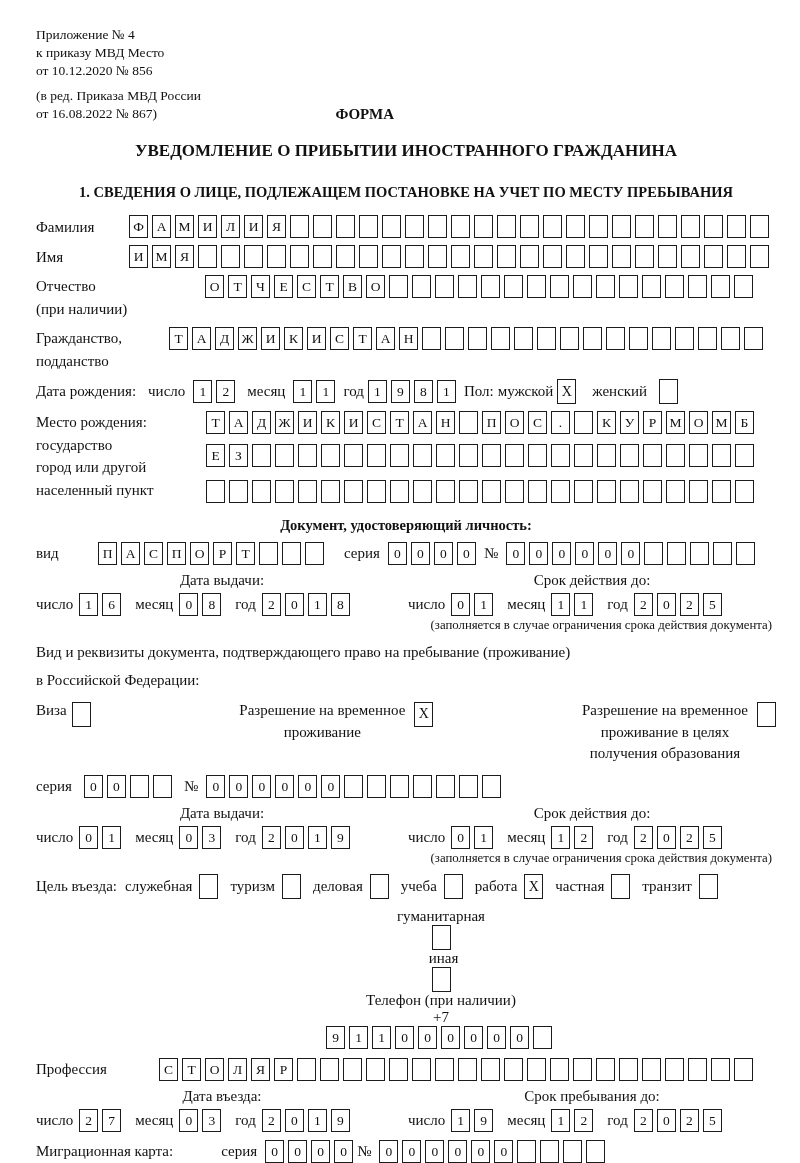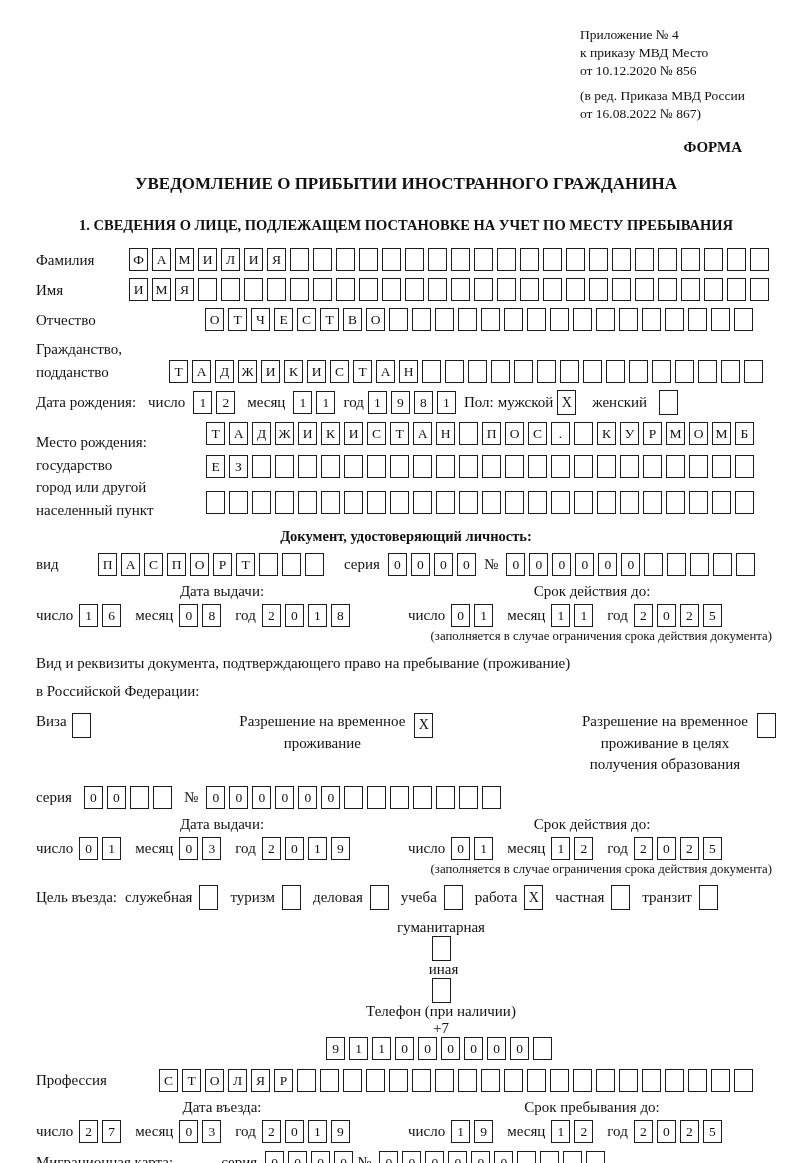--- a/index.html
+++ b/index.html
@@ -1,33 +1,33 @@
 <!DOCTYPE html>
 <html><head>
 <meta charset="utf-8">
 <style>
   html,body{margin:0;padding:0;background:#fff;}
   body{width:800px;height:1163px;overflow:hidden;color:#111;
        font-family:"Liberation Serif","DejaVu Serif",serif;}
   .page{box-sizing:border-box;width:800px;height:1163px;padding:26px 24px 0 36px;}
 
   
-  .hdr{display:flex;flex-direction:column;align-items:flex-end;}
+  .hdr{display:flex;align-items:flex-end;}
   .hdr-block{width:196px;font-size:13.5px;line-height:1.35;text-align:left;}
   .hdr-block .rev{margin-top:6px;}
   .forma{width:196px;text-align:right;font-weight:bold;font-size:15px;margin-top:16px;padding-right:34px;box-sizing:border-box;}
 
   
   .title{text-align:center;font-weight:bold;font-size:17px;line-height:1.6;margin-top:14px;}
   .title-underline{display:inline-block;width:56px;border-bottom:2px solid #444;height:14px;margin-left:10px;}
   .sec-heading{text-align:center;font-weight:bold;font-size:14.5px;margin-top:20px;margin-bottom:14px;}
 
   
   .row{display:flex;align-items:center;margin-bottom:7px;font-size:15px;}
-  .row.top{align-items:flex-end;}
+  .row.top{align-items:flex-start;}
   .lblcol{flex:none;line-height:1.5;}
   .cells{display:flex;flex-wrap:nowrap;}
   .cell{flex:none;box-sizing:border-box;width:19px;height:23px;border:1.6px solid #1c1c1c;
         margin-right:4px;display:inline-flex;align-items:center;justify-content:center;
         font-size:13.5px;background:#fff;}
   .checkbox{flex:none;box-sizing:border-box;width:19px;height:25px;border:1.6px solid #1c1c1c;
         display:inline-flex;align-items:center;justify-content:center;font-size:14px;}
   .gap4{width:4px;flex:none;} .gap8{width:8px;flex:none;} .gap12{width:12px;flex:none;}
   .gap16{width:16px;flex:none;} .gap24{width:24px;flex:none;}
 
@@ -147,20 +147,21 @@
         <span class="cell"></span>
         <span class="cell"></span>
         <span class="cell"></span>
         <span class="cell"></span>
       </div>
   </div>
 
   <div class="row top">
     <div class="lblcol w-patr">
       <div>Отчество</div>
+      <div>(при наличии)</div>
     </div>
     <div class="cells">
         <span class="cell">О</span>
         <span class="cell">Т</span>
         <span class="cell">Ч</span>
         <span class="cell">Е</span>
         <span class="cell">С</span>
         <span class="cell">Т</span>
         <span class="cell">В</span>
         <span class="cell">О</span>

